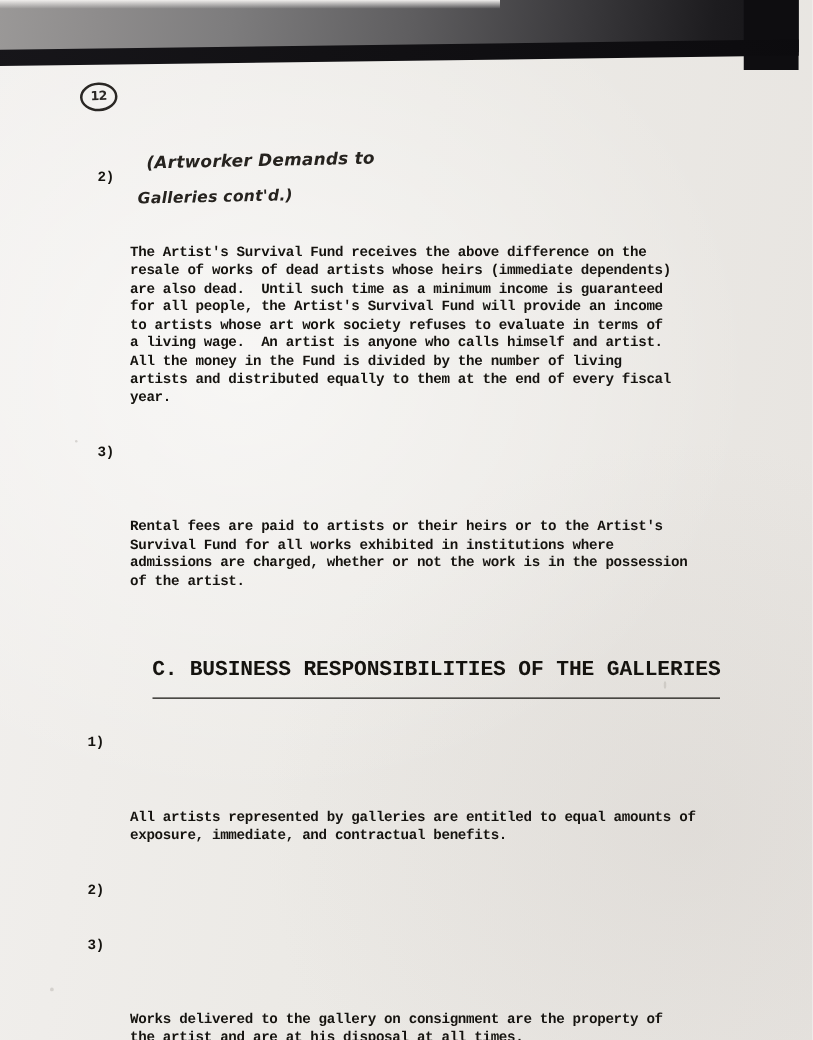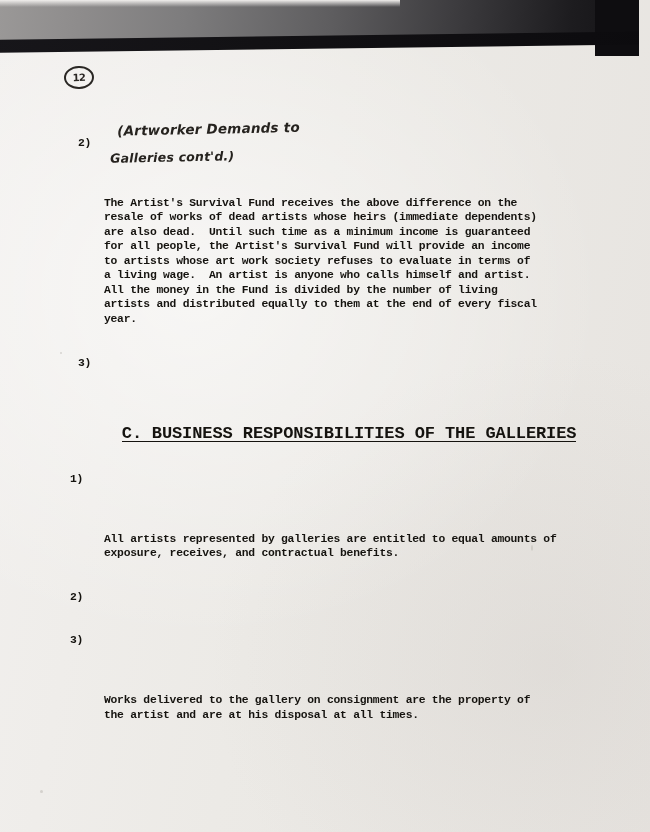--- a/index.html
+++ b/index.html
@@ -165,21 +165,21 @@
   
   .section-heading {
     position: relative;
     padding-left: 62px;
     margin: 0;
     white-space: pre;
   }
   .section-heading .heading-inner {
     display: inline-block;
     border-bottom: 1.4px solid #15130f;
-    padding-bottom: 0px;
+    padding-bottom: 13px;
     letter-spacing: -0.1px;
   }
   .section-heading .sec-letter {
     display: inline-block;
     width: 30px;
   }
   .spacer-md { height: 13px; }
   .spacer-lg { height: 15px; }
 
   
@@ -232,36 +232,40 @@
 are also dead.  Until such time as a minimum income is guaranteed
 for all people, the Artist's Survival Fund will provide an income
 to artists whose art work society refuses to evaluate in terms of
 a living wage.  An artist is anyone who calls himself and artist.
 All the money in the Fund is divided by the number of living
 artists and distributed equally to them at the end of every fiscal
 year.</span>
       </p>
       <p class="list-item">
         <span class="marker">3)</span>
+        <span class="body">Rental fees are paid to artists or their heirs or to the Artist's
+Survival Fund for all works exhibited in institutions where
+admissions are charged, whether or not the work is in the possession
+of the artist.</span>
       </p>
     </div>
 
     <div class="spacer-md"></div>
 
     <h2 class="section-heading">
       <span class="heading-inner"><span class="sec-letter">C.</span><span>BUSINESS RESPONSIBILITIES OF THE GALLERIES</span></span>
     </h2>
 
     <div class="spacer-lg"></div>
 
     <div class="block-c">
       <p class="list-item">
         <span class="marker wide">1)</span>
         <span class="body">All artists represented by galleries are entitled to equal amounts of
-exposure, receives, and contractual benefits.</span>
+exposure, immediate, and contractual benefits.</span>
       </p>
       <p class="list-item">
         <span class="marker wide">2)</span>
       </p>
       <p class="list-item">
         <span class="marker wide">3)</span>
         <span class="body">Works delivered to the gallery on consignment are the property of
 the artist and are at his disposal at all times.</span>
       </p>
 

